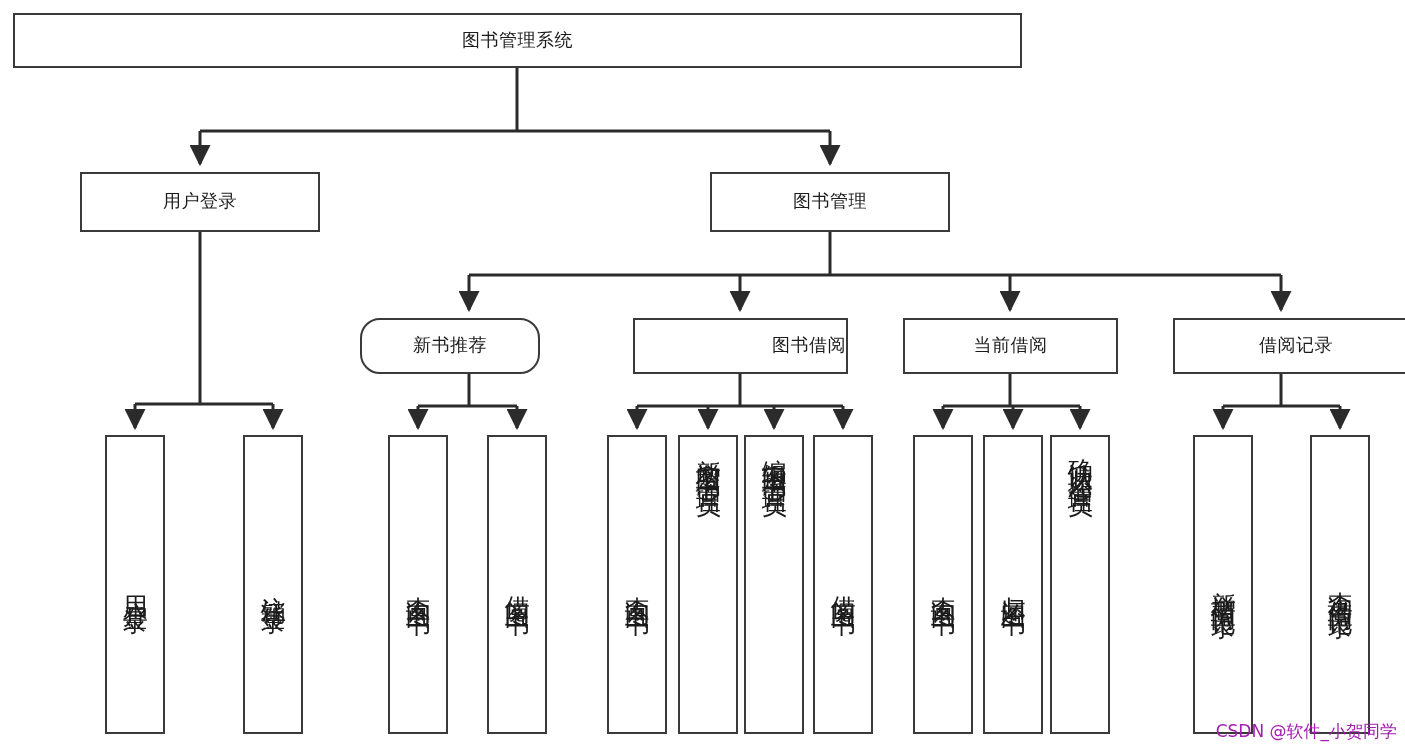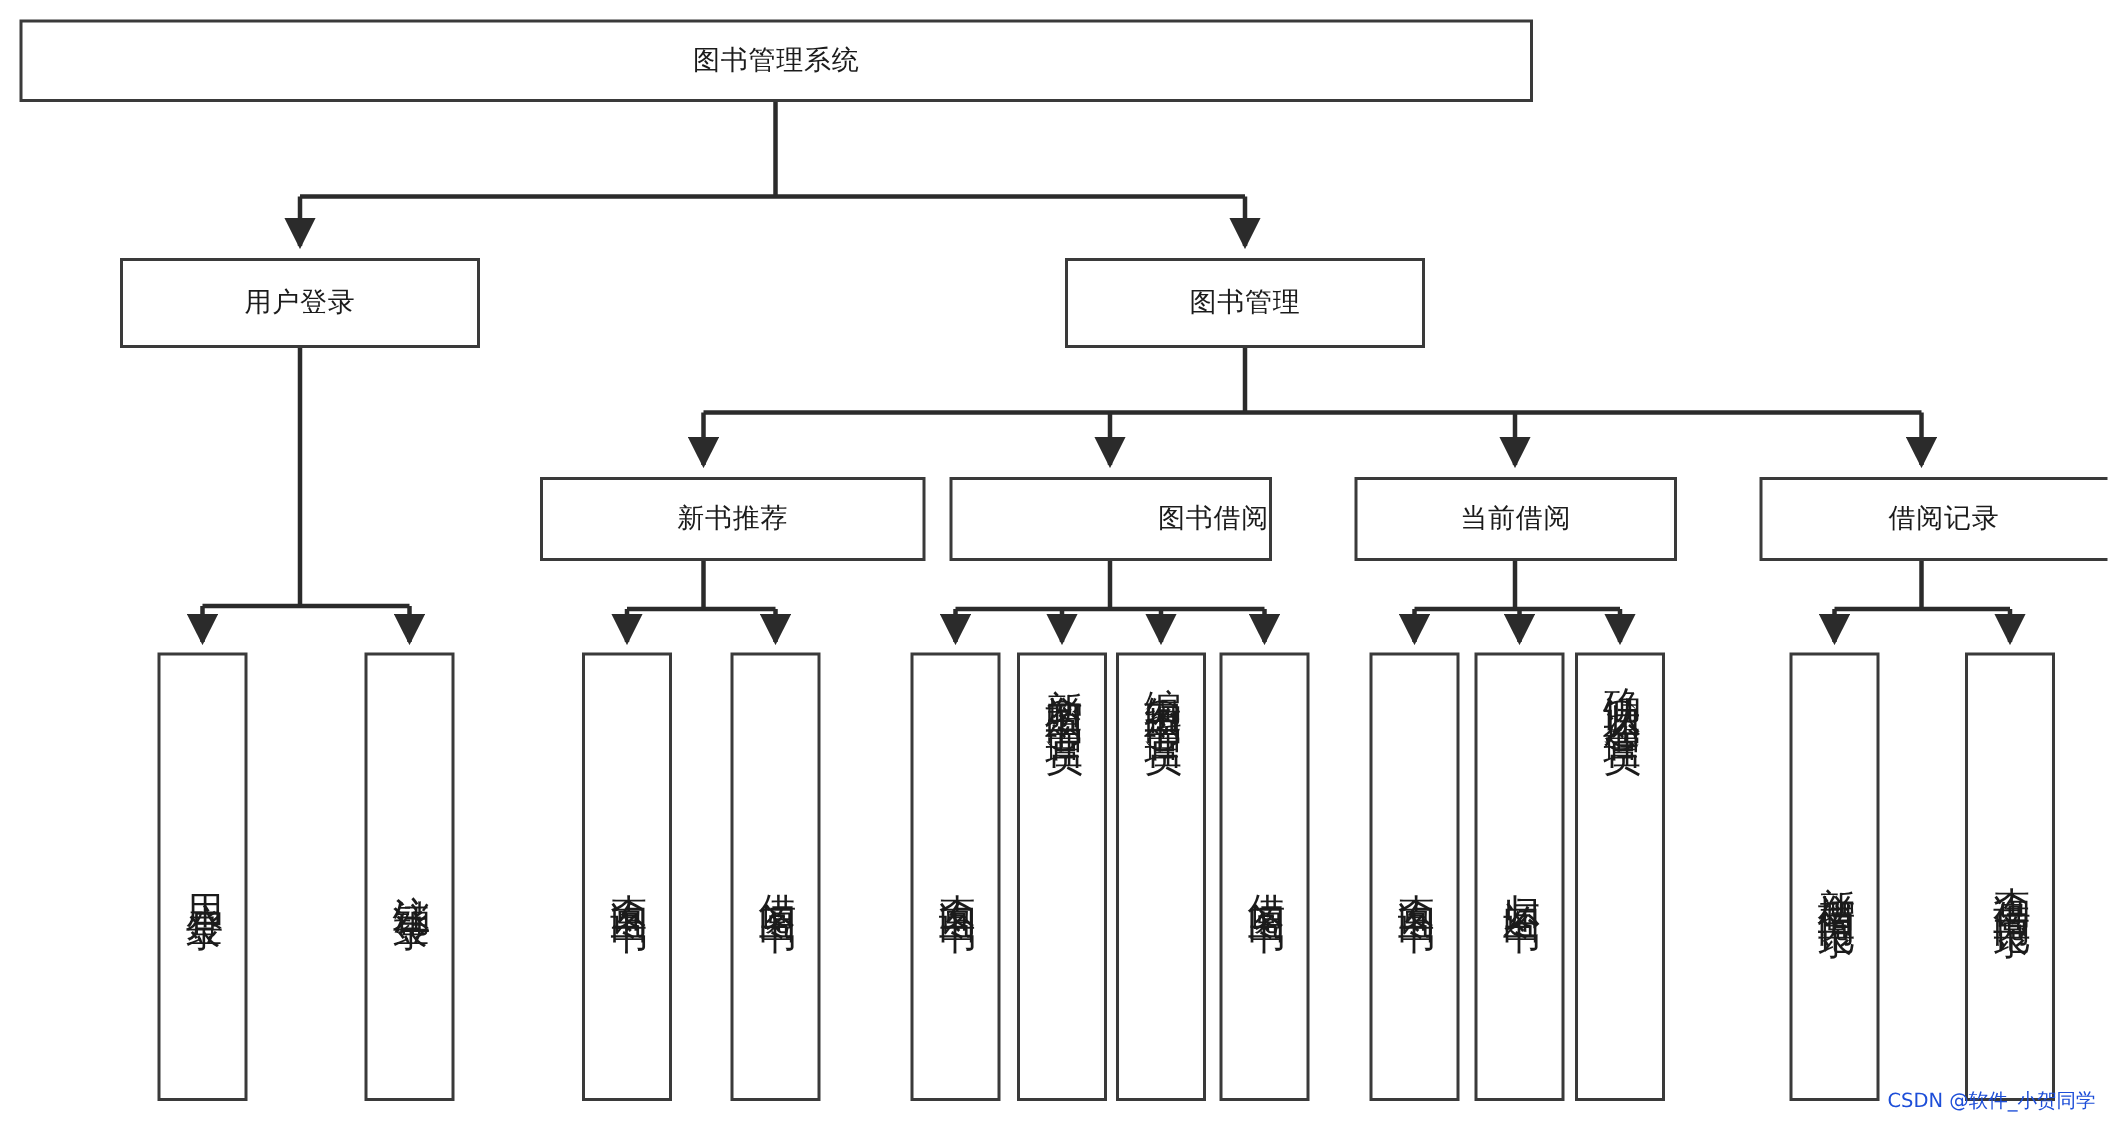--- a/index.html
+++ b/index.html
@@ -50,22 +50,22 @@
     writing-mode: vertical-rl;
     text-orientation: upright;
     letter-spacing: 5px;
     font-size: 25px;
     padding-top: 2px;
   }
   .watermark {
     position: absolute;
     right: 8px;
     bottom: 4px;
-    font-size: 13px;
-    color: #1d4ed8;
+    font-size: 17px;
+    color: #a21caf;
     white-space: nowrap;
     font-family: "DejaVu Sans", sans-serif;
   }
 </style>
 </head>
 <body>
 
 <div id="diagram-root">
 
   <svg class="edges" viewBox="0 0 1405 747" xmlns="http://www.w3.org/2000/svg">
@@ -134,21 +134,21 @@
     <span class="node-label">图书管理系统</span>
   </div>
 
   <div class="node" id="node-l1-0" style="left: 80px; top: 172px; width: 240px; height: 60px;">
     <span class="node-label">用户登录</span>
   </div>
   <div class="node" id="node-l1-1" style="left: 710px; top: 172px; width: 240px; height: 60px;">
     <span class="node-label">图书管理</span>
   </div>
 
-  <div class="node" id="node-l2-0" style="left: 360px; top: 318px; width: 257px; height: 56px;">
+  <div class="node" id="node-l2-0" style="left: 360px; top: 318px; width: 180px; height: 56px; border-radius: 20px;">
     <span class="node-label">新书推荐</span>
   </div>
   <div class="node" id="node-l2-1" style="left: 633px; top: 318px; width: 215px; height: 56px; justify-content: flex-end;">
     <span class="node-label">图书借阅</span>
   </div>
   <div class="node" id="node-l2-2" style="left: 903px; top: 318px; width: 215px; height: 56px;">
     <span class="node-label">当前借阅</span>
   </div>
   <div class="node" id="node-l2-3" style="left: 1173px; top: 318px; width: 246px; height: 56px;">
     <span class="node-label">借阅记录</span>

